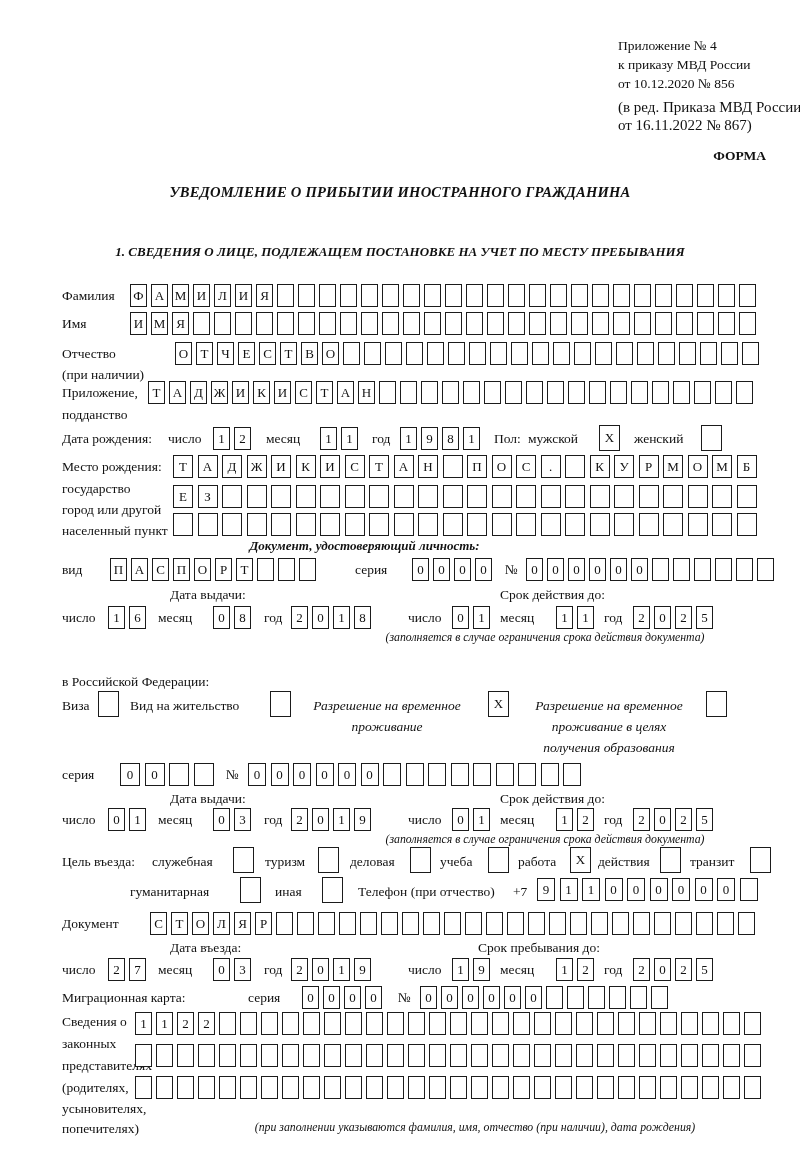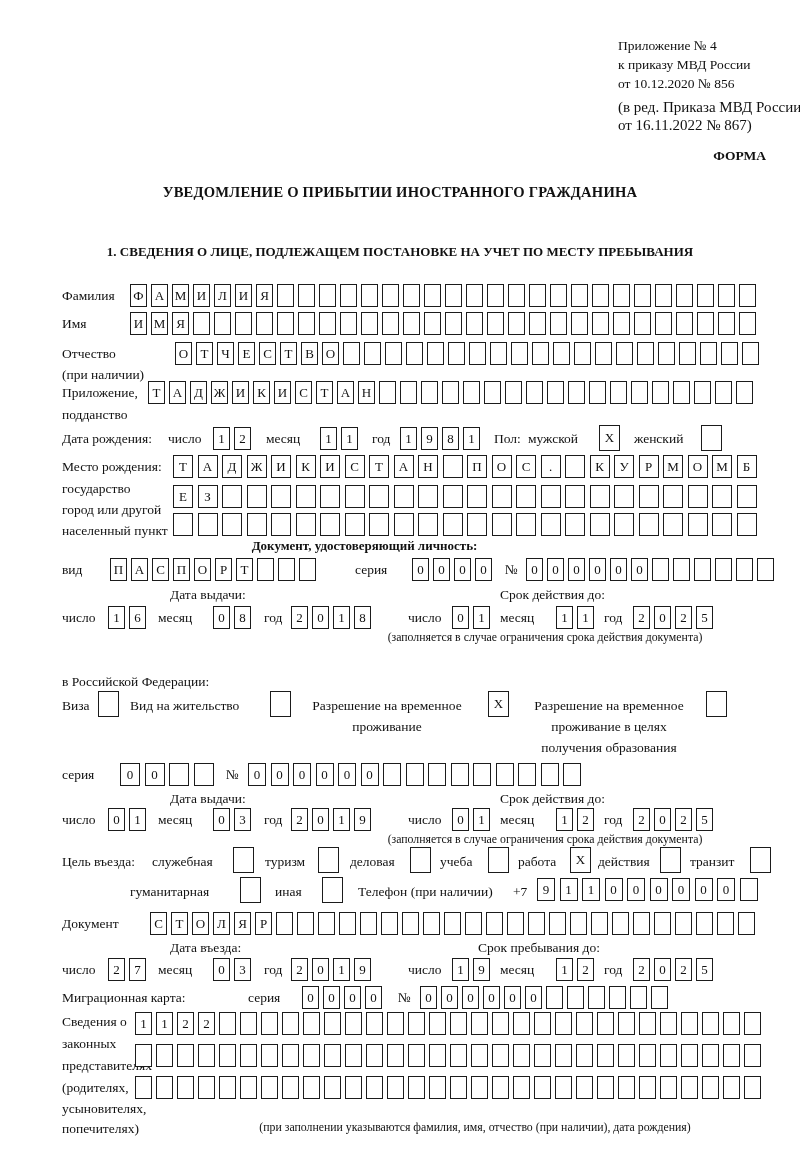--- a/index.html
+++ b/index.html
@@ -1,20 +1,20 @@
 <!DOCTYPE html>
 <html><head>
 <meta charset="utf-8">
 <style>
   html,body{margin:0;padding:0;background:#fff;}
   .page{position:relative;width:800px;height:1163px;background:#ffffff;overflow:hidden;
         font-family:"Liberation Serif","DejaVu Serif",serif;color:#111;}
   .t{position:absolute;font-size:13.5px;line-height:1.2;white-space:nowrap;}
   .b{font-weight:bold;}
-  .c{text-align:center;white-space:normal;}
+  .c{text-align:center;white-space:normal;font-style:italic;}
   .sm{font-size:15px;}
   .note{font-size:11.8px;}
   .ttl{font-size:14.6px;letter-spacing:.2px;}
   .cells{position:absolute;display:flex;}
   .cell{box-sizing:border-box;width:17px;height:23px;border:1.6px solid #1b1b1b;margin-right:4px;
         display:flex;align-items:center;justify-content:center;font-size:13px;background:#fff;flex:none;}
   .wide .cell{width:20px;margin-right:4.5px;}
   .ph .cell{width:18px;margin-right:4.5px;}
   .cb .cell{width:21px;height:26px;margin-right:0;}
   .uline{display:inline-block;width:62px;height:13px;border-bottom:2.5px solid #3a3a3a;margin-left:14px;}
@@ -470,21 +470,21 @@
       <span class="cell"></span>
     </div>
   <div class="t" style="left:130px;top:884px">гуманитарная</div>
   <div class="cells cb" style="left:240px;top:877px">
       <span class="cell"></span>
     </div>
   <div class="t" style="left:275px;top:884px">иная</div>
   <div class="cells cb" style="left:322px;top:877px">
       <span class="cell"></span>
     </div>
-  <div class="t" style="left:358px;top:884px">Телефон (при наличии)</div>
+  <div class="t" style="left:358px;top:884px">Телефон (при отчество)</div>
   <div class="t" style="left:513px;top:884px">+7</div>
   <div class="cells ph" style="left:537px;top:878px">
       <span class="cell">9</span>
       <span class="cell">1</span>
       <span class="cell">1</span>
       <span class="cell">0</span>
       <span class="cell">0</span>
       <span class="cell">0</span>
       <span class="cell">0</span>
       <span class="cell">0</span>

